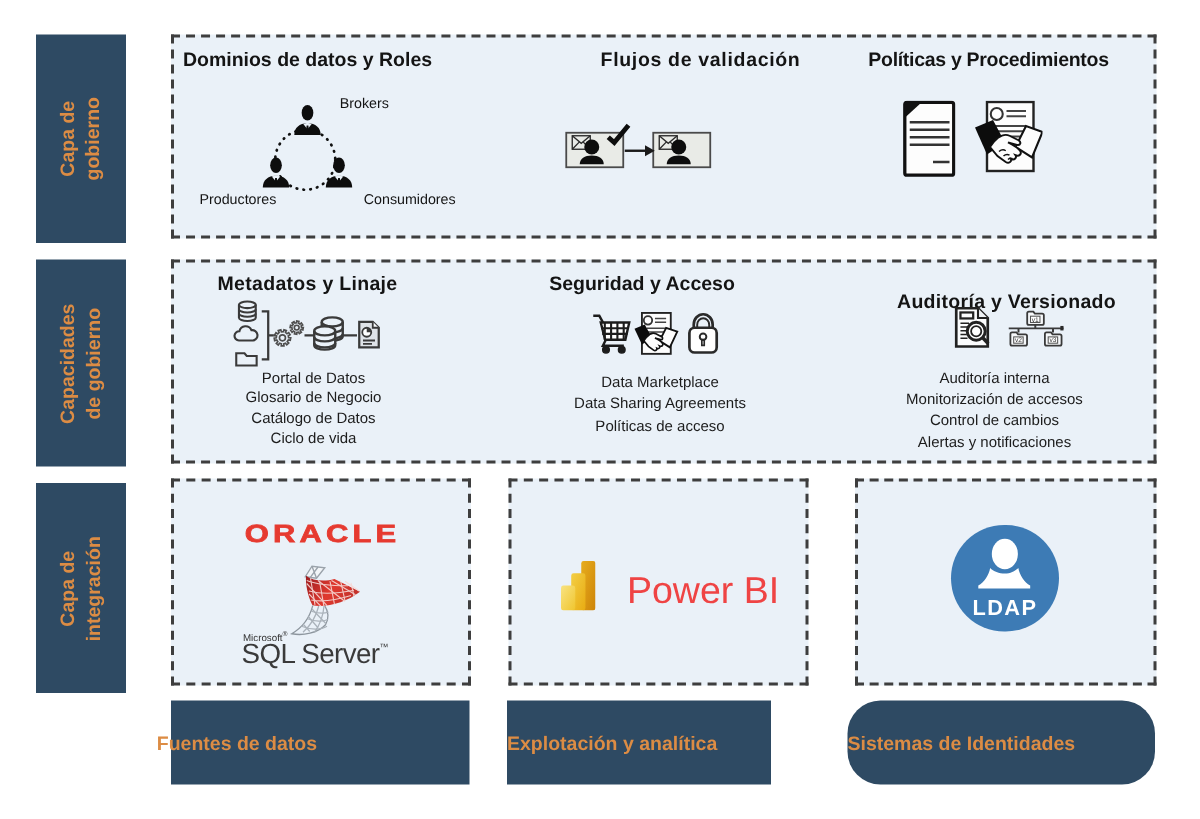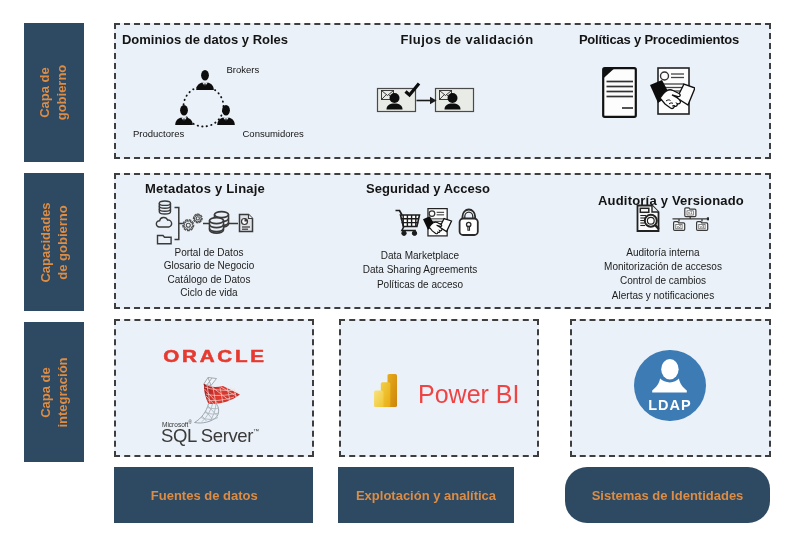--- a/index.html
+++ b/index.html
@@ -4,21 +4,21 @@
 <style>
 html,body{margin:0;padding:0;}
 body{width:800px;height:546px;background:#fff;font-family:"Liberation Sans",sans-serif;position:relative;overflow:hidden;}
 .abs{position:absolute;}
 .side{position:absolute;left:24px;width:60px;background:#2e4a63;display:flex;align-items:center;justify-content:center;}
 .side .rot{transform:rotate(-90deg);text-align:center;color:#dc8c44;font-weight:bold;font-size:13px;line-height:16.5px;white-space:nowrap;}
 .panel{position:absolute;background:#eaf1f8;border:2px dashed #3e3e3e;box-sizing:border-box;}
 .title{position:absolute;font-weight:bold;font-size:13px;color:#141414;white-space:nowrap;transform:translateX(-50%);}
 .list{position:absolute;font-size:10px;color:#1c1c1c;text-align:center;line-height:13.35px;transform:translateX(-50%);white-space:nowrap;}
 .lbl{position:absolute;font-size:9.5px;color:#141414;white-space:nowrap;}
-.dark{position:absolute;background:#2e4a63;color:#dc8c44;font-weight:bold;font-size:13px;display:flex;align-items:center;justify-content:center;}
+.dark{position:absolute;background:#2e4a63;color:#dc8c44;font-weight:bold;font-size:13px;display:flex;align-items:center;}
 </style>
 </head>
 <body>
 
 <div class="side" style="top:23px;height:139px;">
     <div class="rot">Capa de<br>gobierno</div>
   </div>
 <div class="side" style="top:173px;height:138px;">
     <div class="rot">Capacidades<br>de gobierno</div>
   </div>
@@ -38,21 +38,21 @@
 
 <div class="lbl" style="left:226.5px;top:64px;">Brokers</div>
 <div class="lbl" style="left:133px;top:128px;">Productores</div>
 <div class="lbl" style="left:242.5px;top:128px;">Consumidores</div>
 
 <div class="title" style="left:205px;top:181px;letter-spacing:0.2px;">Metadatos y Linaje</div>
 <div class="title" style="left:428px;top:181px;">Seguridad y Acceso</div>
 <div class="title" style="left:671px;top:181px;letter-spacing:0.2px;margin-top:12px;">Auditoría y Versionado</div>
 
 <div class="list" style="left:209px;top:246px;">Portal de Datos<br>Glosario de Negocio<br>Catálogo de Datos<br>Ciclo de vida</div>
-<div class="list" style="left:420px;top:249px;line-height:14.3px;">Data Marketplace<br>Data Sharing Agreements<br>Políticas de acceso</div>
+<div class="list" style="left:440px;top:249px;line-height:14.3px;">Data Marketplace<br>Data Sharing Agreements<br>Políticas de acceso</div>
 <div class="list" style="left:663px;top:245.5px;line-height:14.4px;">Auditoría interna<br>Monitorización de accesos<br>Control de cambios<br>Alertas y notificaciones</div>
 
 <svg class="abs" style="left:153px;top:198px;" width="103" height="48" viewBox="0 0 103 48">
   <g fill="none" stroke="#3a3a3a" stroke-width="1.4">
 
     <path d="M6.3,5.2 a5.6,2.2 0 0 1 11.2,0 v8.6 a5.6,2.2 0 0 1 -11.2,0 Z"></path>
     <path d="M6.3,5.2 a5.6,2.2 0 0 0 11.2,0 M6.3,8.1 a5.6,2.2 0 0 0 11.2,0 M6.3,11 a5.6,2.2 0 0 0 11.2,0"></path>
 
     <path d="M6.3,29 a3.1,3.1 0 0 1 0.3-6.2 a4.2,4.2 0 0 1 8-0.7 a2.8,2.8 0 0 1 1.1,6.9 Z"></path>
 

